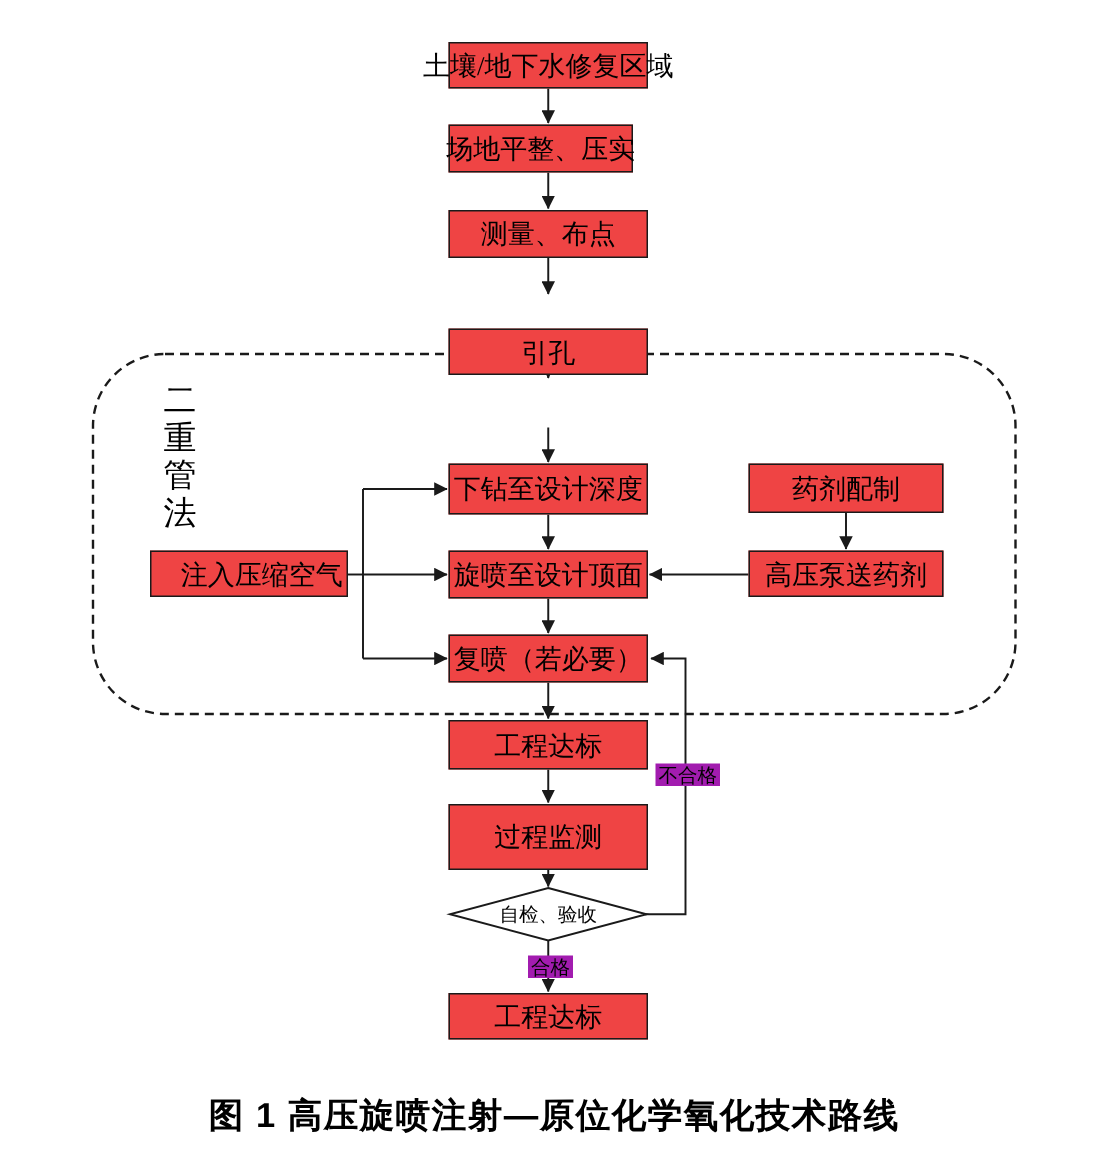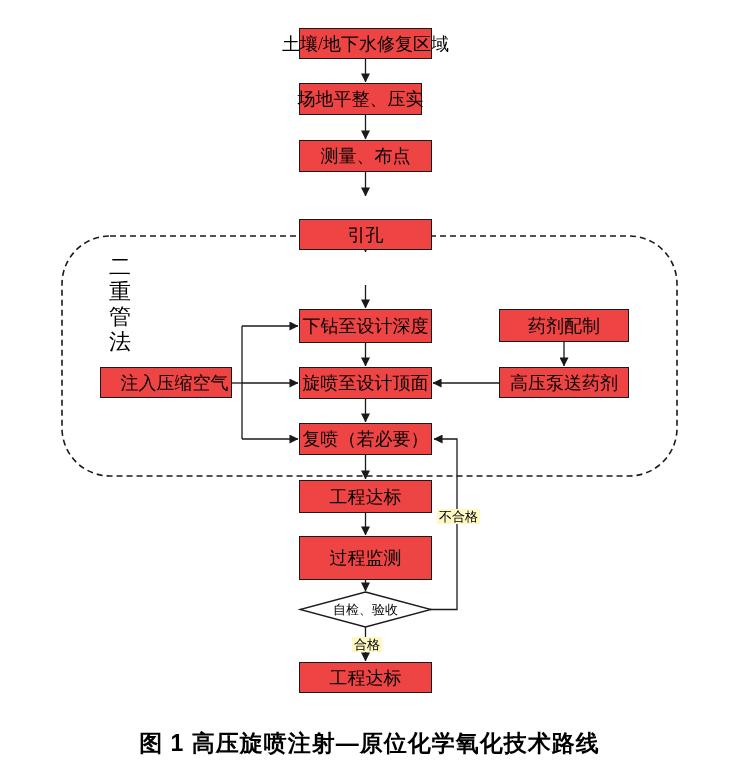--- a/index.html
+++ b/index.html
@@ -17,21 +17,21 @@
     box-sizing:border-box;
     border:1.4px solid #1a1a1a;
     background:#ef4444;
     display:flex;align-items:center;justify-content:center;
     font-size:18px;line-height:1;
     white-space:nowrap;
     z-index:2;
   }
   .edge-label{
     position:absolute;
-    background:#fef9c3;
+    background:#a21caf;
     font-size:13px;line-height:1;
     padding:1px 2px;
     white-space:nowrap;
     z-index:3;
   }
   .diamond-label{
     position:absolute;
     display:flex;align-items:center;justify-content:center;
     font-size:13px;line-height:1;
     white-space:nowrap;

